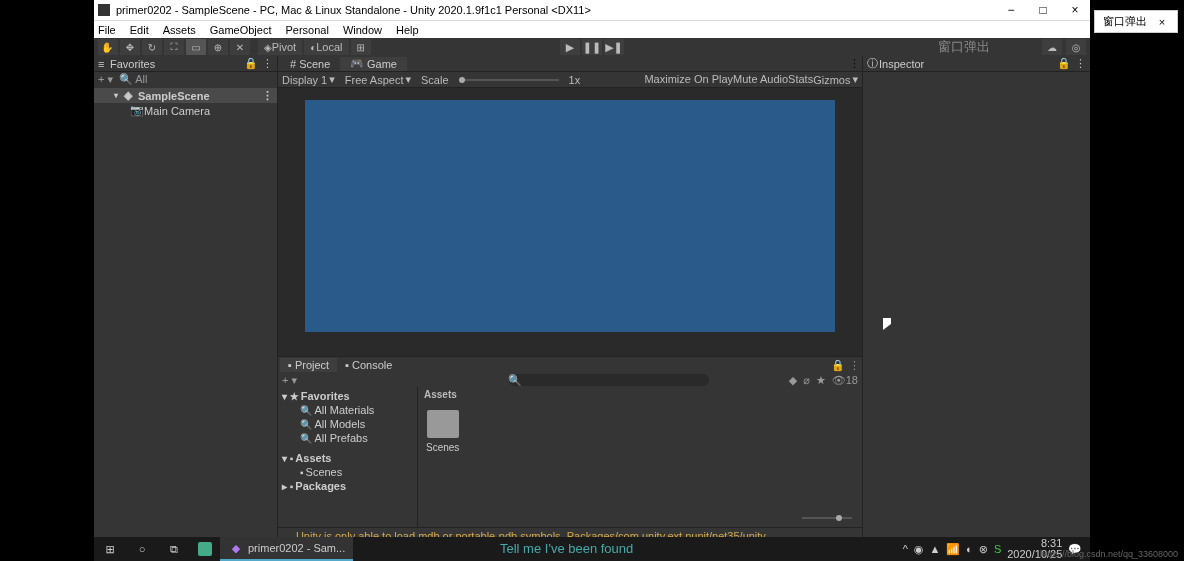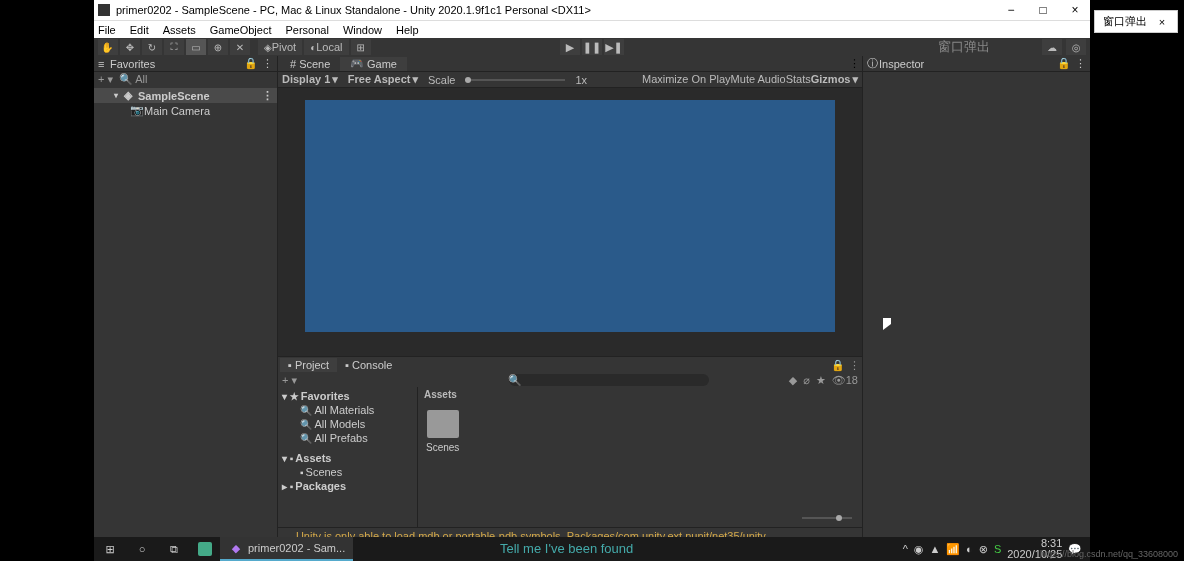--- a/index.html
+++ b/index.html
@@ -40,21 +40,21 @@
     .tree-indent-1 { padding-left: 20px; }
     .tree-indent-2 { padding-left: 36px; }
     .tree-toggle { width: 10px; font-size: 8px; }
     .tree-icon { width: 12px; margin-right: 2px; }
     
     .center-area { flex: 1; display: flex; flex-direction: column; }
     .scene-tabs { height: 16px; background: #353535; display: flex; align-items: center; padding: 0 2px; border-bottom: 1px solid #222; }
     .scene-tab { padding: 0 10px; height: 14px; display: flex; align-items: center; color: #ccc; font-size: 10px; cursor: pointer; gap: 3px; }
     .scene-tab.active { background: #3e3e3e; }
     .scene-toolbar { height: 16px; background: #353535; display: flex; align-items: center; padding: 0 4px; color: #bbb; font-size: 10px; gap: 10px; border-bottom: 1px solid #222; }
-    .dropdown { display: flex; align-items: flex-start; gap: 2px; cursor: pointer; font-weight: bold; }
+    .dropdown { display: flex; align-items: flex-end; gap: 2px; cursor: pointer; }
     .scale-slider { width: 100px; height: 2px; background: #555; position: relative; }
     .scale-thumb { width: 6px; height: 6px; background: #aaa; border-radius: 50%; position: absolute; left: 0; top: -2px; }
     .scene-toolbar-right { margin-left: auto; display: flex; }
     .viewport { flex: 1; background: #2a2a2a; display: flex; align-items: flex-start; justify-content: center; padding: 12px; }
     .game-viewport { width: 530px; height: 232px; background: #2a5a8a; }
     
     .project-panel { height: 200px; background: #353535; display: flex; flex-direction: column; border-top: 1px solid #222; }
     .project-tabs { height: 16px; display: flex; align-items: center; padding: 0 2px; }
     .project-tab { padding: 0 8px; height: 14px; display: flex; align-items: center; color: #ccc; font-size: 10px; gap: 3px; cursor: pointer; }
     .project-tab.active { background: #3e3e3e; }

